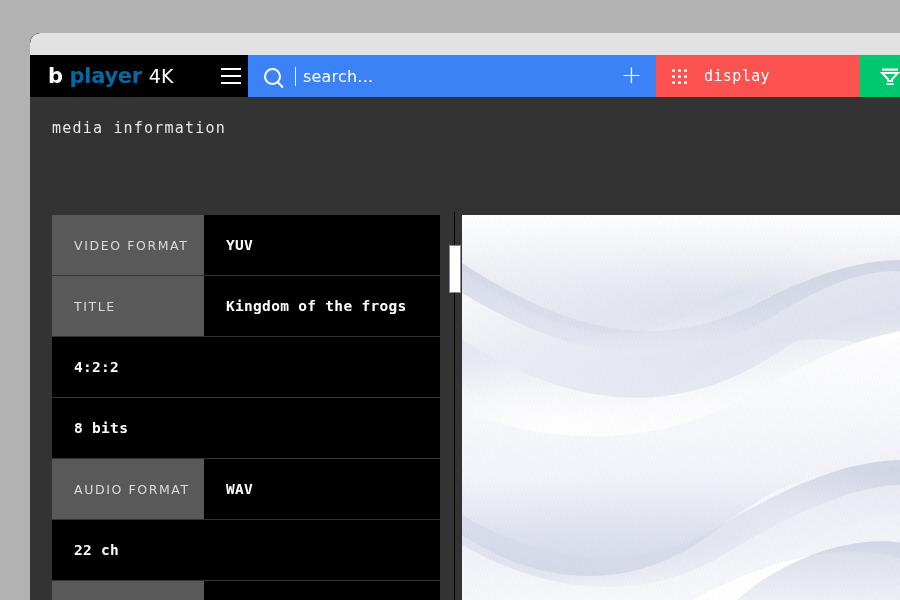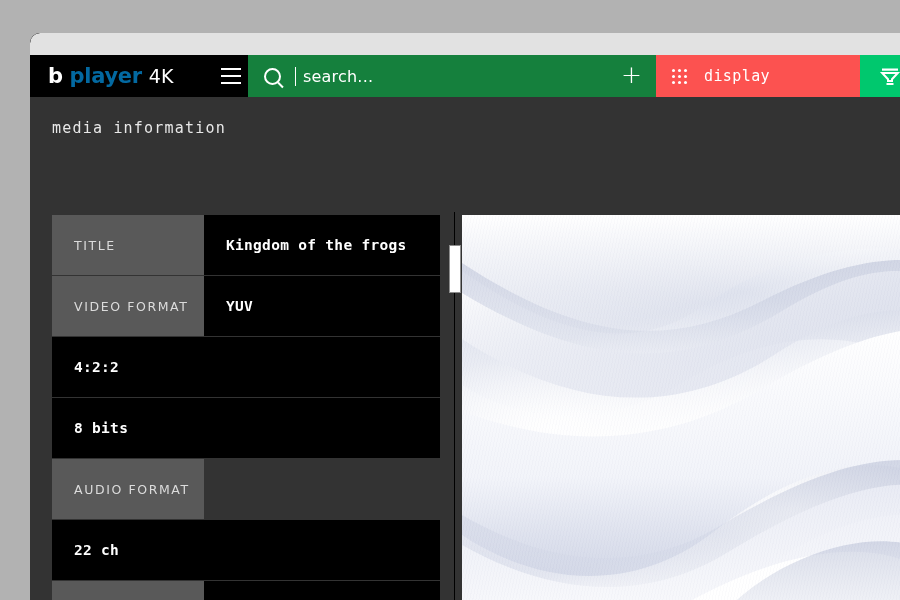--- a/index.html
+++ b/index.html
@@ -97,21 +97,21 @@
   }
   .hamburger span {
     display: block;
     width: 20px;
     height: 2px;
     background: #fff;
   }
 
   .search-block {
     flex: 1 1 auto;
-    background: #15803d;
+    background: #3b82f6;
     display: flex;
     align-items: center;
     padding: 0 14px 0 16px;
     min-width: 0;
     cursor: text;
     justify-content: space-between;
   }
 
   .search-ico {
     width: 17px; height: 17px;
@@ -378,35 +378,36 @@
     </div>
 
   </div>
 
   <div id="content">
 
     <div id="panel-title">media information</div>
 
     <div id="info-table">
         <div class="info-row">
+          <div class="info-key">VIDEO FORMAT</div>
+          <div class="info-val">YUV</div>
+        </div>
+        <div class="info-row">
           <div class="info-key">TITLE</div>
           <div class="info-val">Kingdom of the frogs</div>
         </div>
         <div class="info-row">
-          <div class="info-key">VIDEO FORMAT</div>
-          <div class="info-val">YUV</div>
-        </div>
-        <div class="info-row">
           <div class="info-val">4:2:2</div>
         </div>
         <div class="info-row">
           <div class="info-val">8 bits</div>
         </div>
         <div class="info-row">
           <div class="info-key">AUDIO FORMAT</div>
+          <div class="info-val">WAV</div>
         </div>
         <div class="info-row">
           <div class="info-val">22 ch</div>
         </div>
         <div class="info-row">
           <div class="info-key">RESOLUTION</div>
           <div class="info-val">1080</div>
         </div>
       </div>
 

